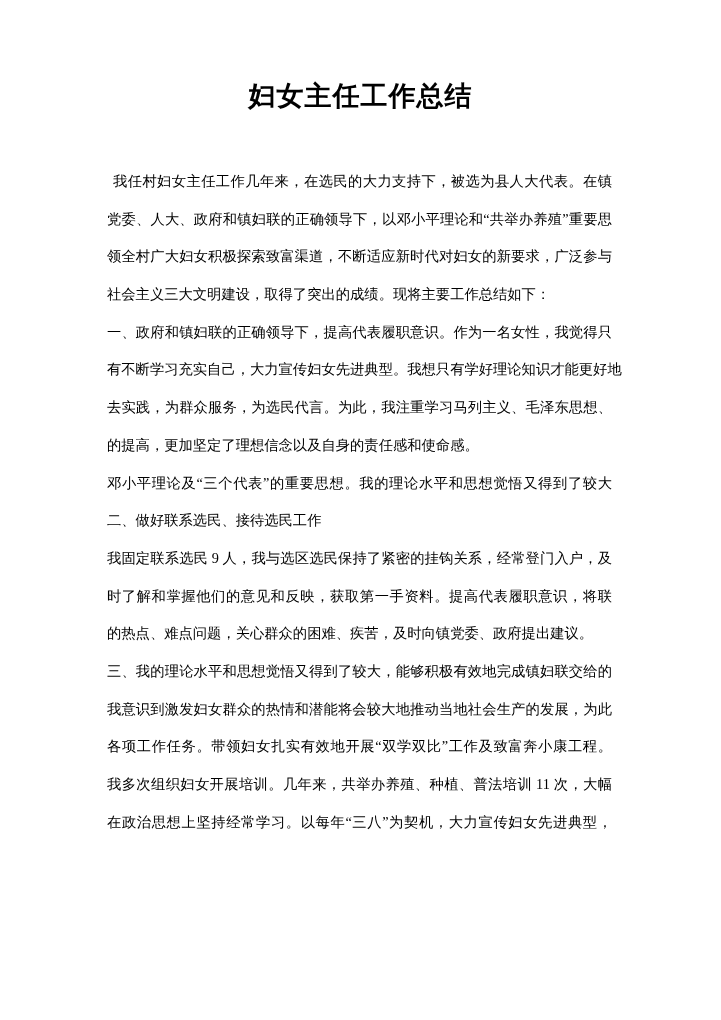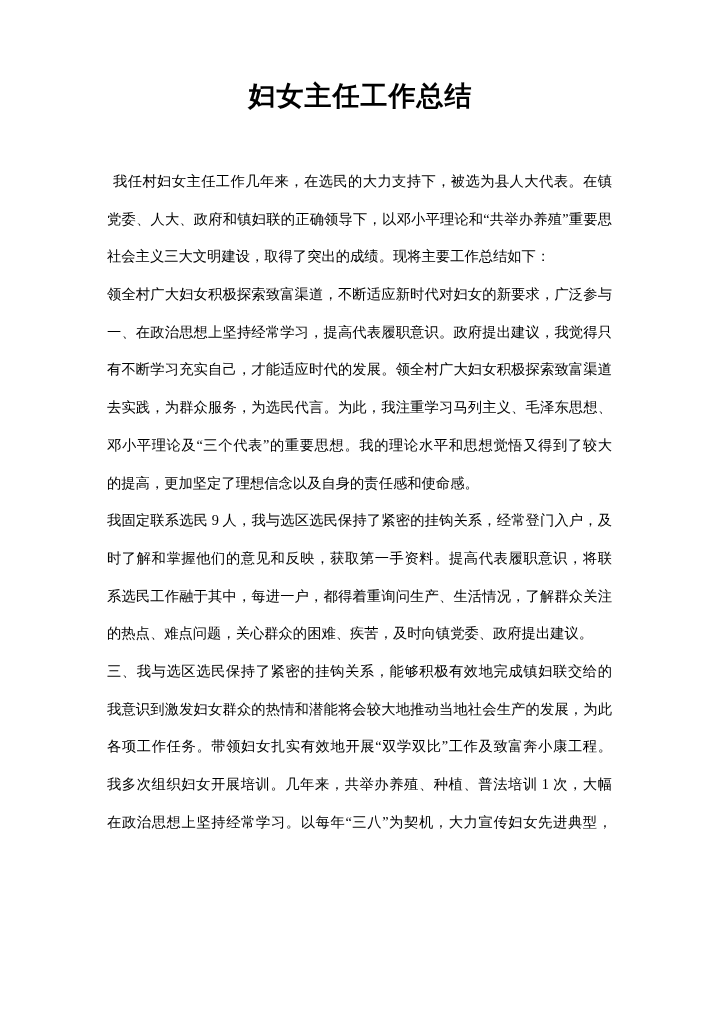--- a/index.html
+++ b/index.html
@@ -49,42 +49,44 @@
 <body>
 
 <div class="page">
   <div class="title">妇女主任工作总结</div>
 
   <div class="content">
 
     <div class="para">
       <div class="line full indent">我任村妇女主任工作几年来，在选民的大力支持下，被选为县人大代表。在镇</div>
       <div class="line full">党委、人大、政府和镇妇联的正确领导下，以邓小平理论和“共举办养殖”重要思</div>
+      <div class="line full">领全村广大妇女积极探索致富渠道，不断适应新时代对妇女的新要求，广泛参与</div>
       <div class="line last">社会主义三大文明建设，取得了突出的成绩。现将主要工作总结如下：</div>
-      <div class="line full">领全村广大妇女积极探索致富渠道，不断适应新时代对妇女的新要求，广泛参与</div>
     </div>
 
     <div class="para">
-      <div class="line full">一、在政治思想上坚持经常学习，提高代表履职意识。政府提出建议，我觉得只</div>
-      <div class="line full">有不断学习充实自己，才能适应时代的发展。领全村广大妇女积极探索致富渠道</div>
+      <div class="line full">一、政府和镇妇联的正确领导下，提高代表履职意识。作为一名女性，我觉得只</div>
+      <div class="line full">有不断学习充实自己，大力宣传妇女先进典型。我想只有学好理论知识才能更好地</div>
       <div class="line full">去实践，为群众服务，为选民代言。为此，我注重学习马列主义、毛泽东思想、</div>
+      <div class="line last">的提高，更加坚定了理想信念以及自身的责任感和使命感。</div>
       <div class="line full">邓小平理论及“三个代表”的重要思想。我的理论水平和思想觉悟又得到了较大</div>
-      <div class="line last">的提高，更加坚定了理想信念以及自身的责任感和使命感。</div>
     </div>
 
+    <div class="para">
+      <div class="line last">二、做好联系选民、接待选民工作</div>
+    </div>
 
     <div class="para">
       <div class="line full">我固定联系选民 9 人，我与选区选民保持了紧密的挂钩关系，经常登门入户，及</div>
       <div class="line full">时了解和掌握他们的意见和反映，获取第一手资料。提高代表履职意识，将联</div>
-      <div class="line full">系选民工作融于其中，每进一户，都得着重询问生产、生活情况，了解群众关注</div>
       <div class="line last">的热点、难点问题，关心群众的困难、疾苦，及时向镇党委、政府提出建议。</div>
     </div>
 
     <div class="para">
-      <div class="line full">三、我与选区选民保持了紧密的挂钩关系，能够积极有效地完成镇妇联交给的</div>
+      <div class="line full">三、我的理论水平和思想觉悟又得到了较大，能够积极有效地完成镇妇联交给的</div>
       <div class="line full">我意识到激发妇女群众的热情和潜能将会较大地推动当地社会生产的发展，为此</div>
       <div class="line full">各项工作任务。带领妇女扎实有效地开展“双学双比”工作及致富奔小康工程。</div>
-      <div class="line full">我多次组织妇女开展培训。几年来，共举办养殖、种植、普法培训 1 次，大幅</div>
+      <div class="line full">我多次组织妇女开展培训。几年来，共举办养殖、种植、普法培训 11 次，大幅</div>
       <div class="line full">在政治思想上坚持经常学习。以每年“三八”为契机，大力宣传妇女先进典型，</div>
     </div>
 
   </div>
 </div>
 
 </body></html>

